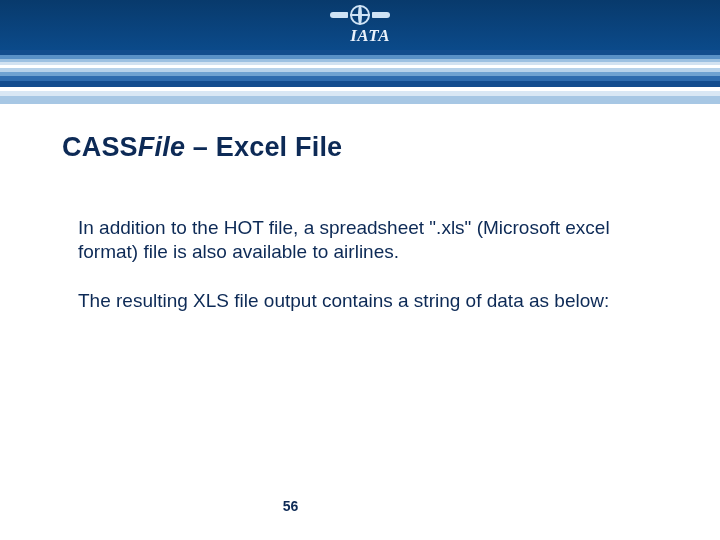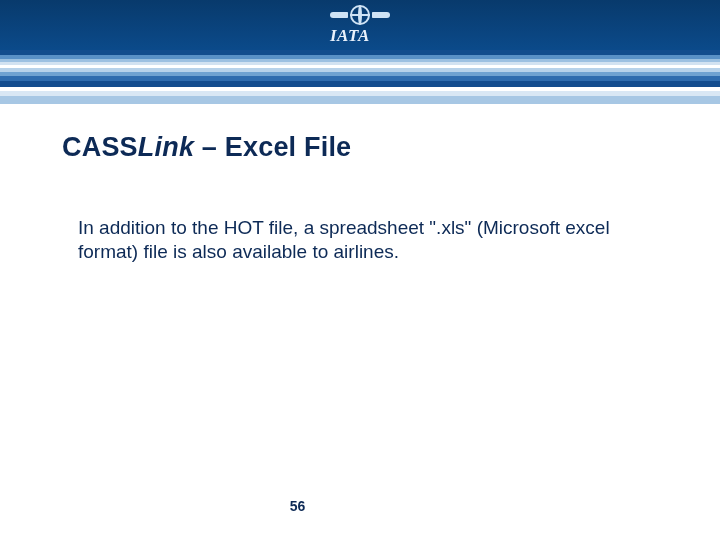--- a/index.html
+++ b/index.html
@@ -29,21 +29,21 @@
     position: absolute;
     top: 0;
     left: 0;
     width: 720px;
     height: 50px;
     display: flex;
     justify-content: center;
     align-items: center;
     background: linear-gradient(to bottom, #083a6c 0%, #0b4a8a 100%);
   }
-  .logo { display: flex; flex-direction: column; align-items: flex-start; }
+  .logo { display: flex; flex-direction: column; align-items: flex-end; }
   .logo-top { display: flex; align-items: center; gap: 2px; }
   .wing {
     width: 18px; height: 6px;
     background: #cfe3f5;
     border-radius: 2px 8px 8px 2px;
   }
   .wing.left { transform: scaleX(-1); }
   .globe {
     width: 20px; height: 20px;
     border: 2px solid #cfe3f5;
@@ -97,21 +97,20 @@
   .body-text p { margin: 16px 0 24px 0; }
   .page-number {
     position: absolute;
     left: 0;
     width: 581px;
     bottom: 26px;
     text-align: center;
     font-weight: bold;
     color: #0d2a56;
     font-size: 14px;
-    padding-left: 7px;
   }
 </style>
 </head>
 <body>
 
 <div class="slide">
 
   <div class="header-bands">
     <div class="band" style="background: rgb(11, 47, 85); height: 50px;"></div>
     <div class="band" style="background: rgb(19, 76, 142); height: 5px;"></div>
@@ -133,21 +132,22 @@
       <div class="logo-top">
         <span class="wing left"></span>
         <span class="globe"></span>
         <span class="wing"></span>
       </div>
       <div class="logo-text">IATA</div>
     </div>
   </div>
 
   <div class="title">
-    <span>CASS</span><span class="italic">Link</span><span> – Excel File</span>
+    <span>CASS</span><span class="italic">File</span><span> – Excel File</span>
   </div>
 
   <div class="body-text">
     <p>In addition to the HOT file, a spreadsheet ".xls" (Microsoft excel format) file is also available to airlines.</p>
+    <p>The resulting XLS file output contains a string of data as below:</p>
   </div>
 
   <div class="page-number">56</div>
 </div>
 
 </body></html>

